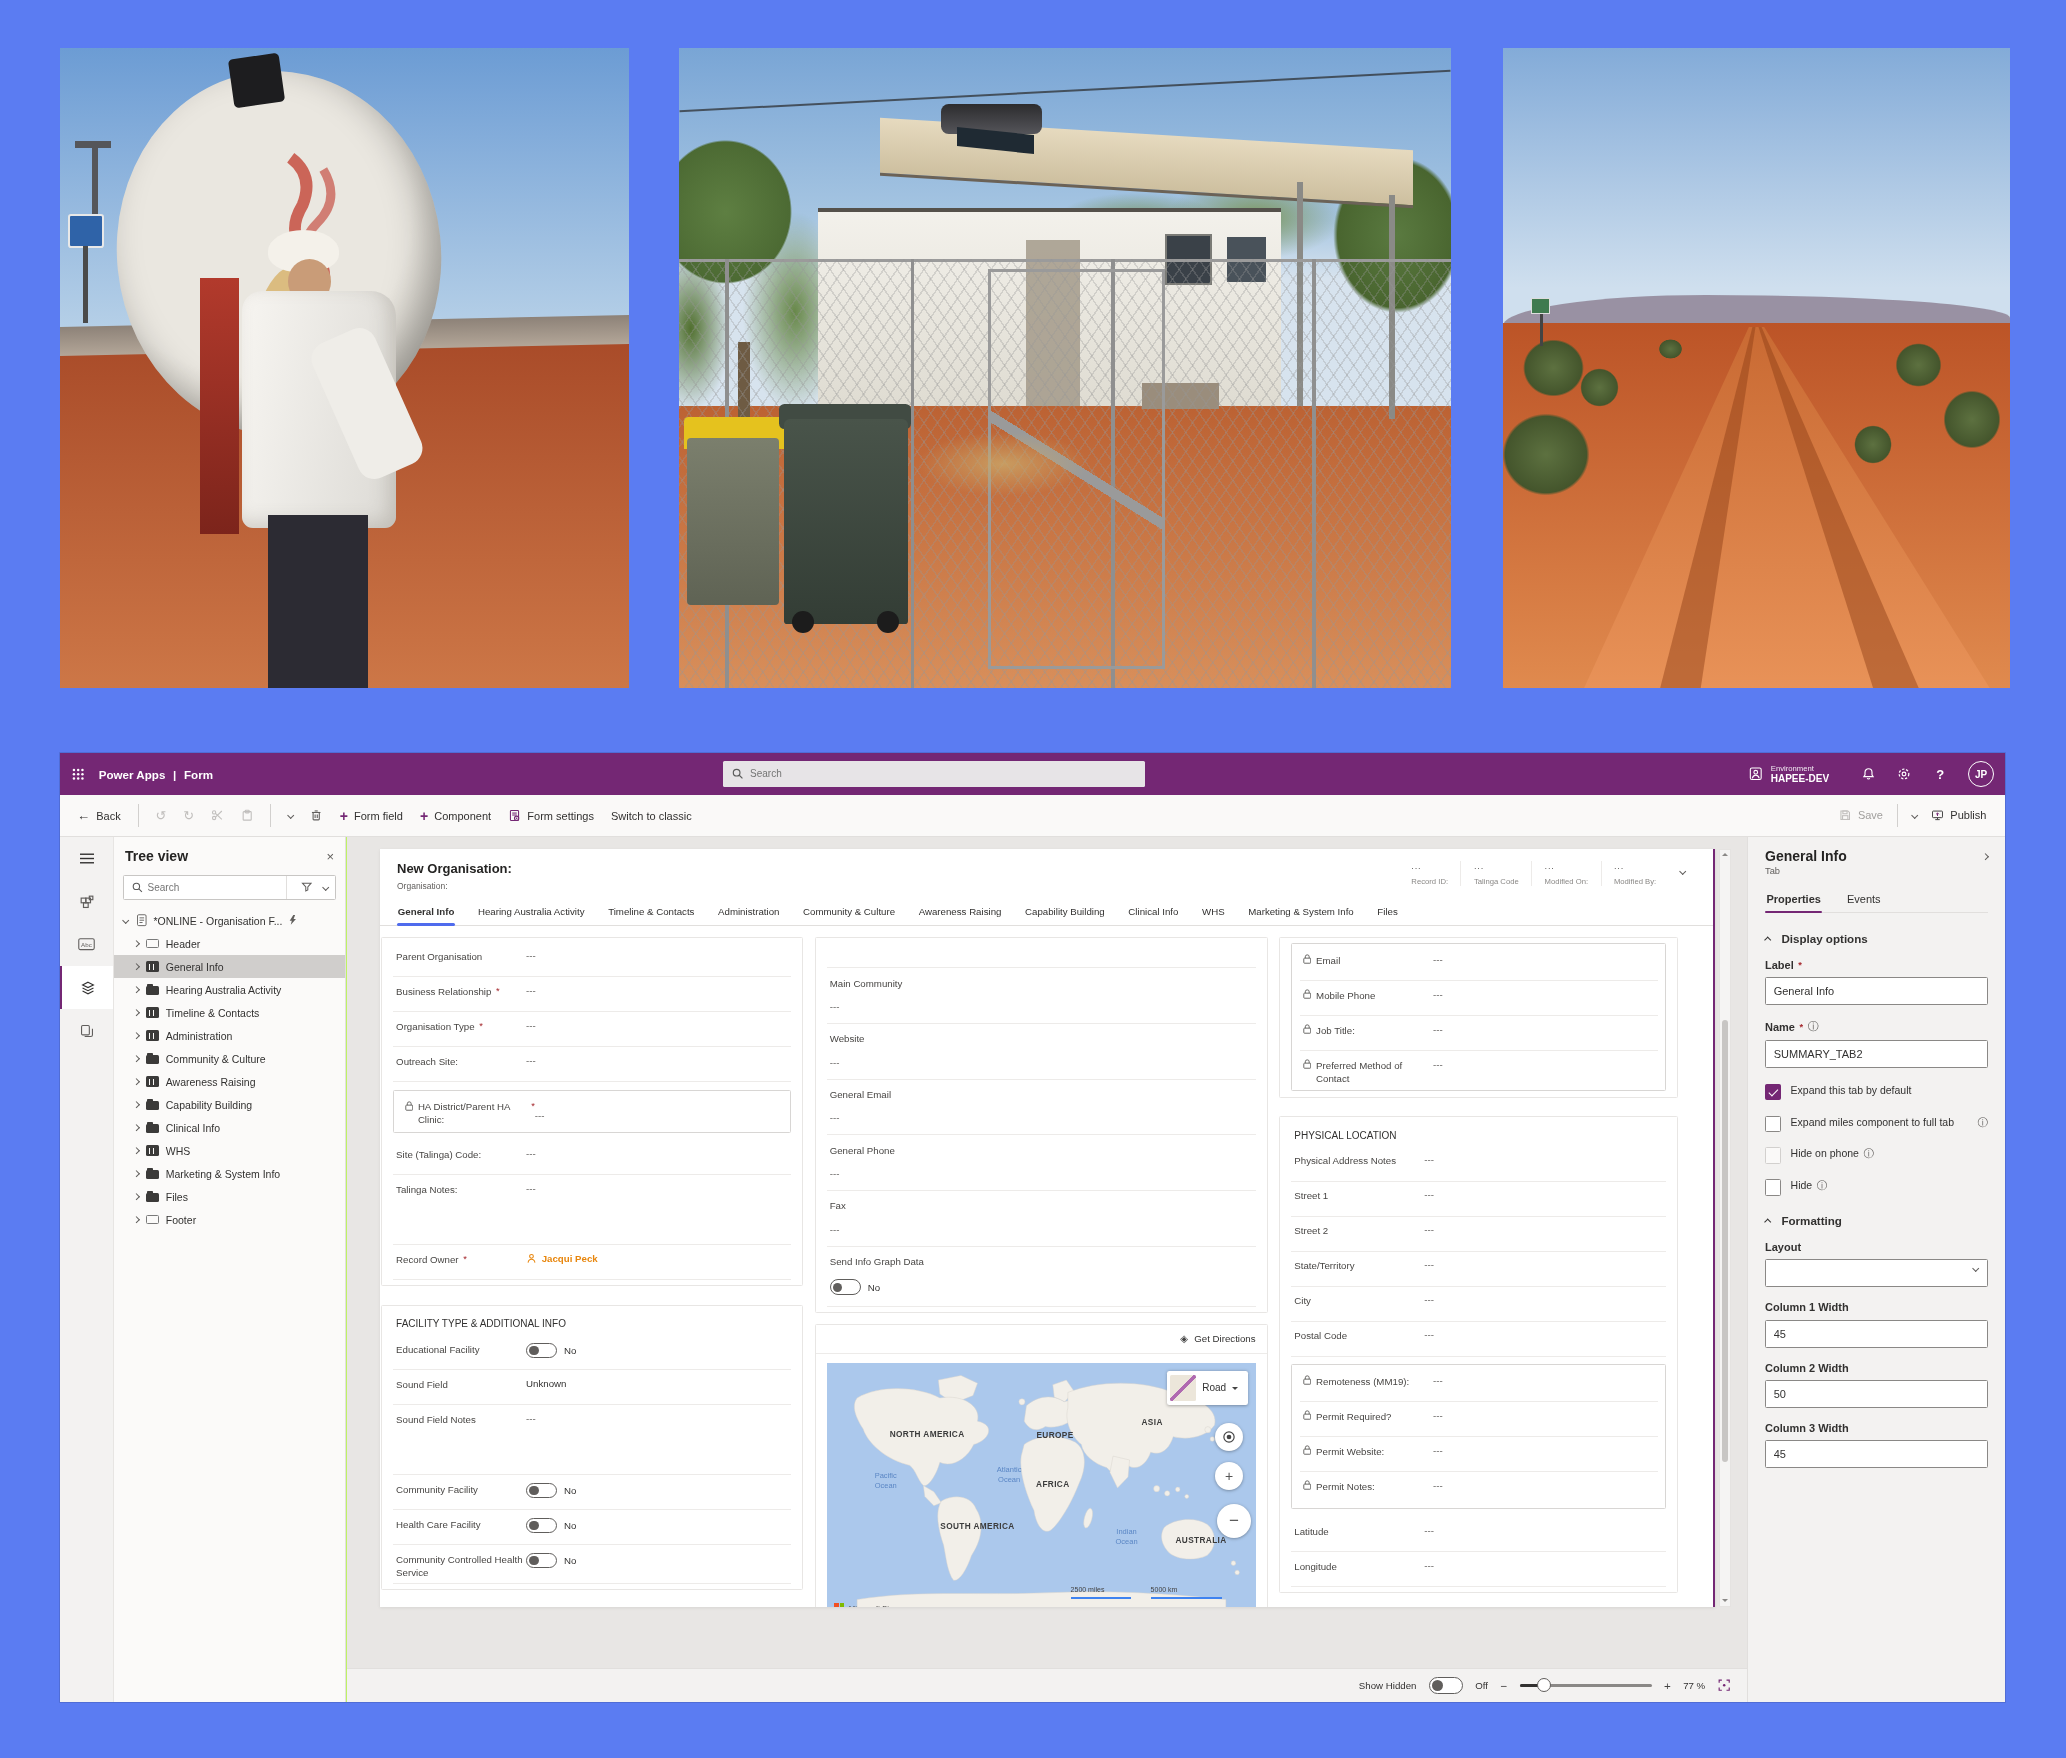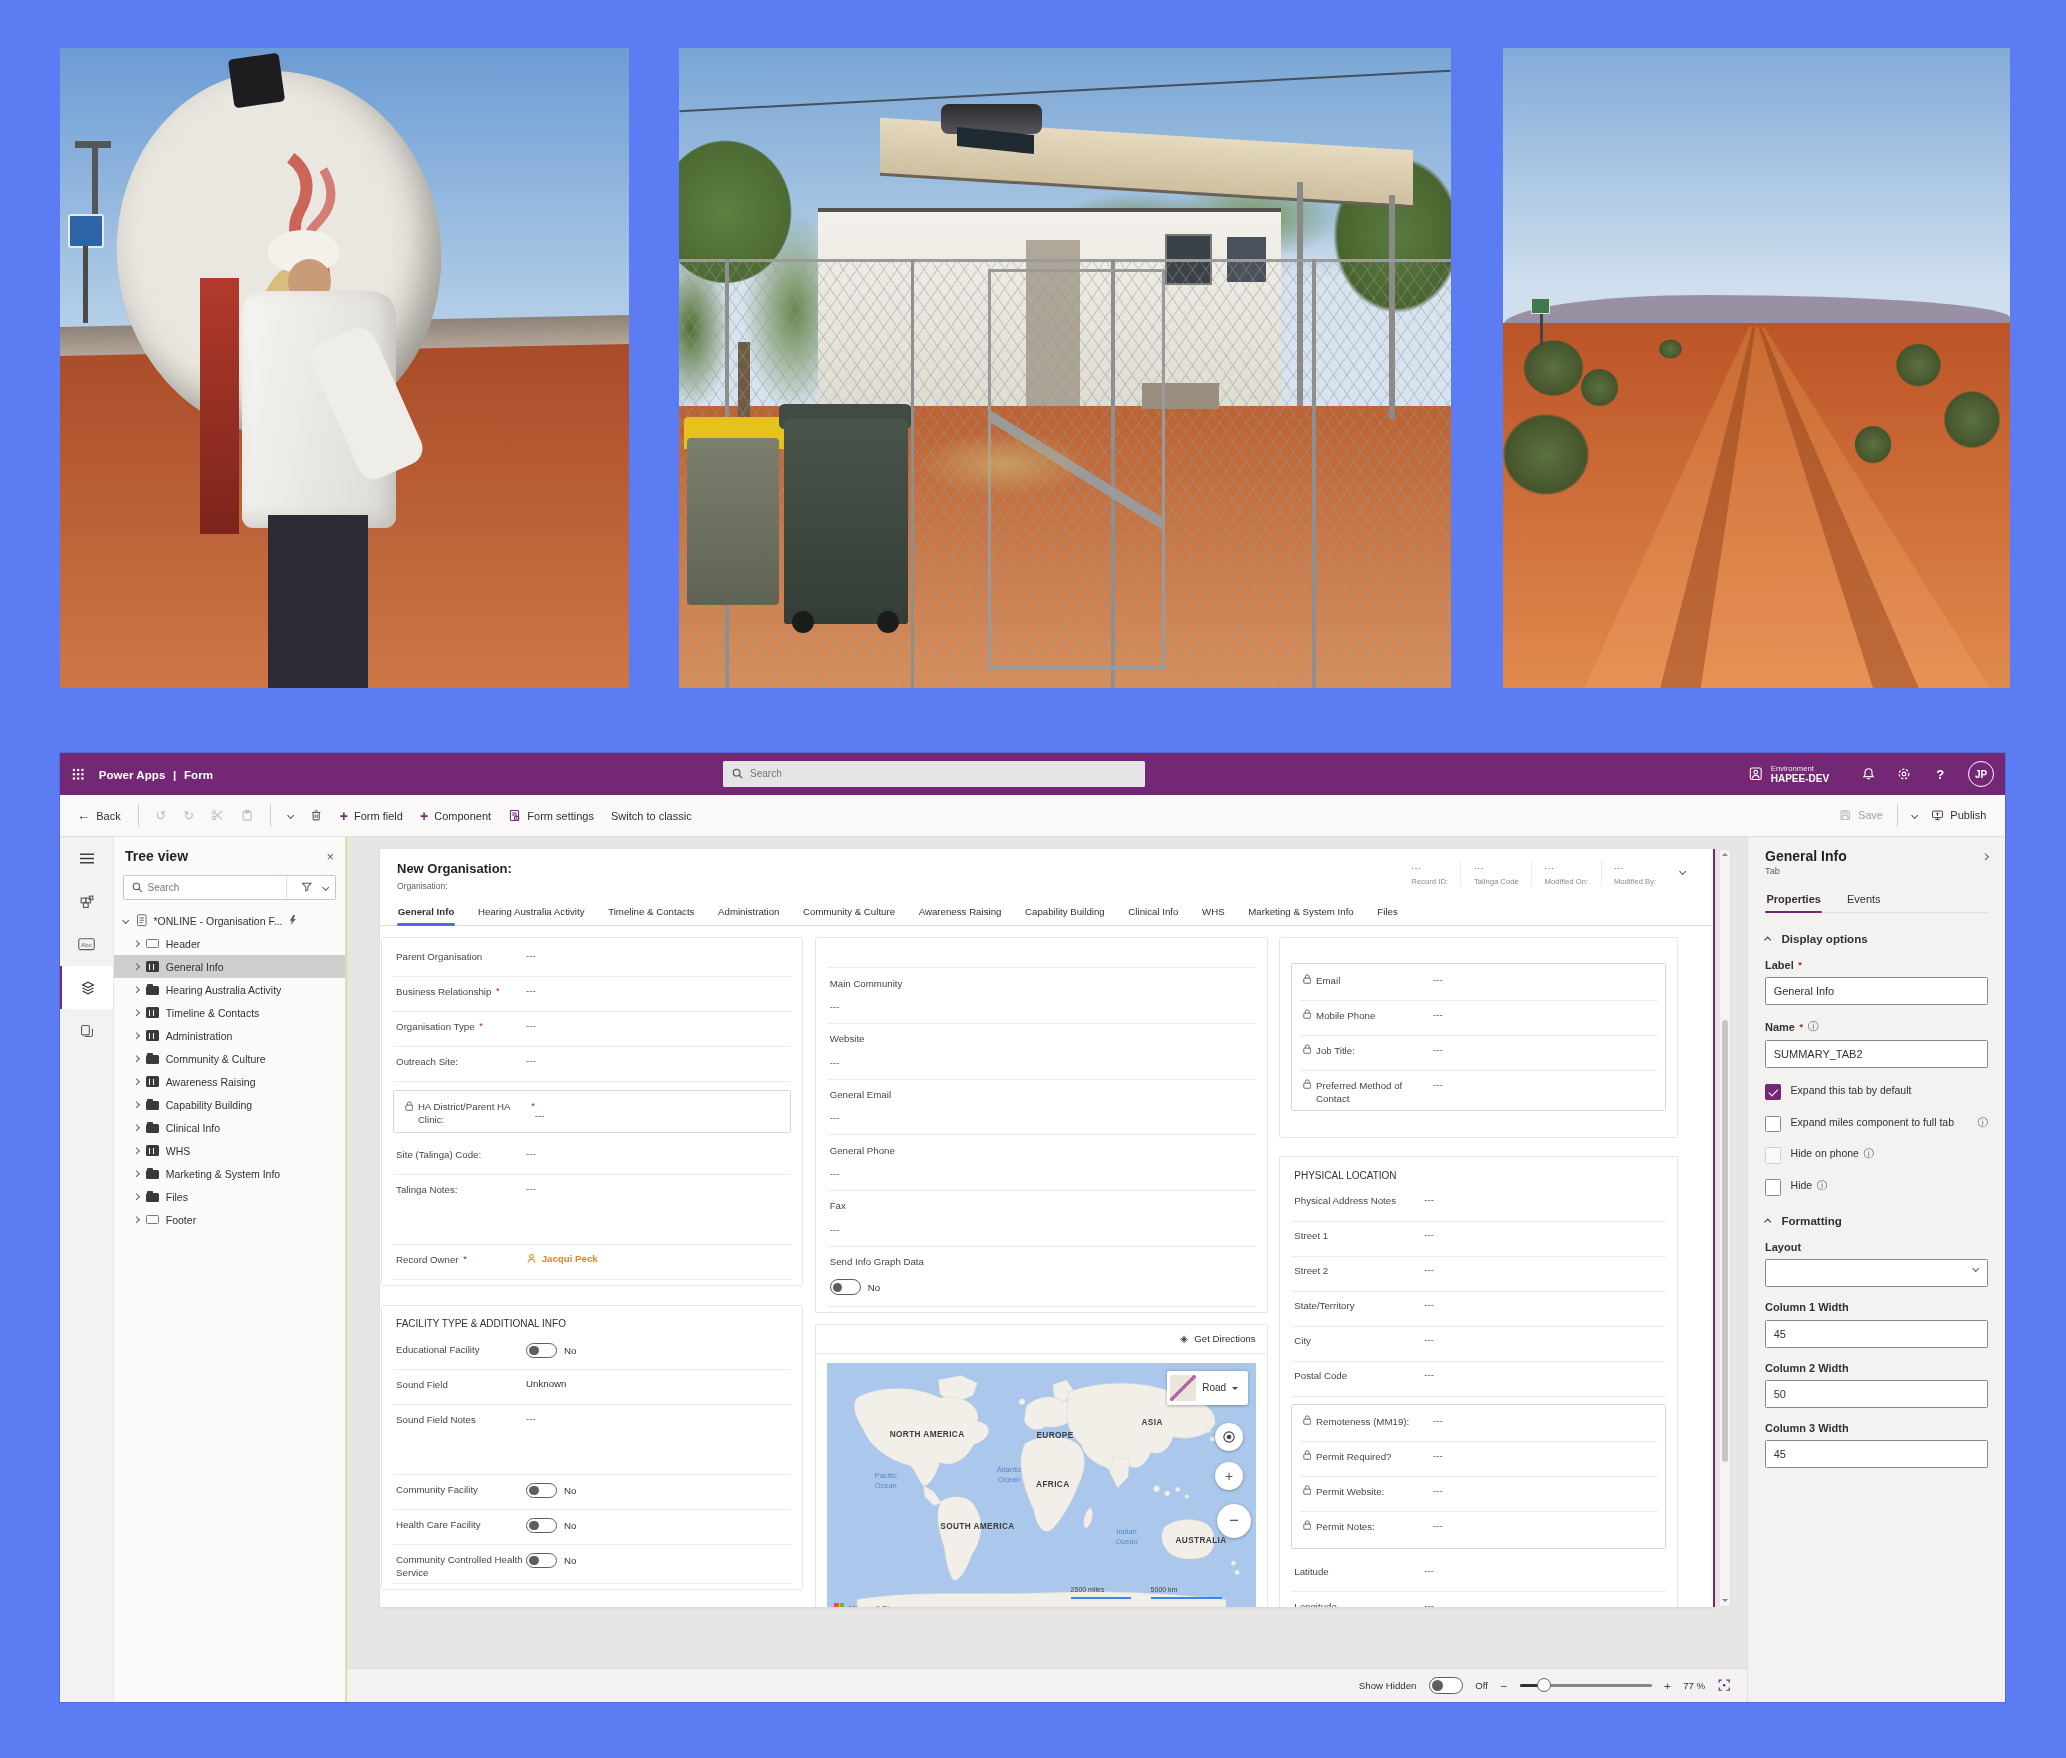--- a/index.html
+++ b/index.html
@@ -941,21 +941,21 @@
                 </div>
                 <div class="mattr">
                   <span>© 2022 TomTom, © 2022 Microsoft Corporation, © OpenStreetMap</span><span class="terms">Terms</span>
                 </div>
               </div>
             </div>
           </div>
 
           <div class="colR">
             <div class="sec">
-              <div class="fgroup" style="margin:21px 0">
+              <div class="fgroup" style="margin:1px 0">
 
                   <div class="frow">
                     <div class="flabel">
                       <svg class="lock" width="8.5" height="10" viewBox="0 0 11 13" fill="none" stroke="#605e5c" stroke-width="1.2">
                         <rect x="1" y="5.4" width="9" height="6.6" rx="1"></rect>
                         <path d="M3 5.4V3.6a2.5 2.5 0 0 1 5 0v1.8"></path>
                       </svg>
                       <span>Email</span>
                     </div>
                     <div class="fvalue"><span>---</span></div>

